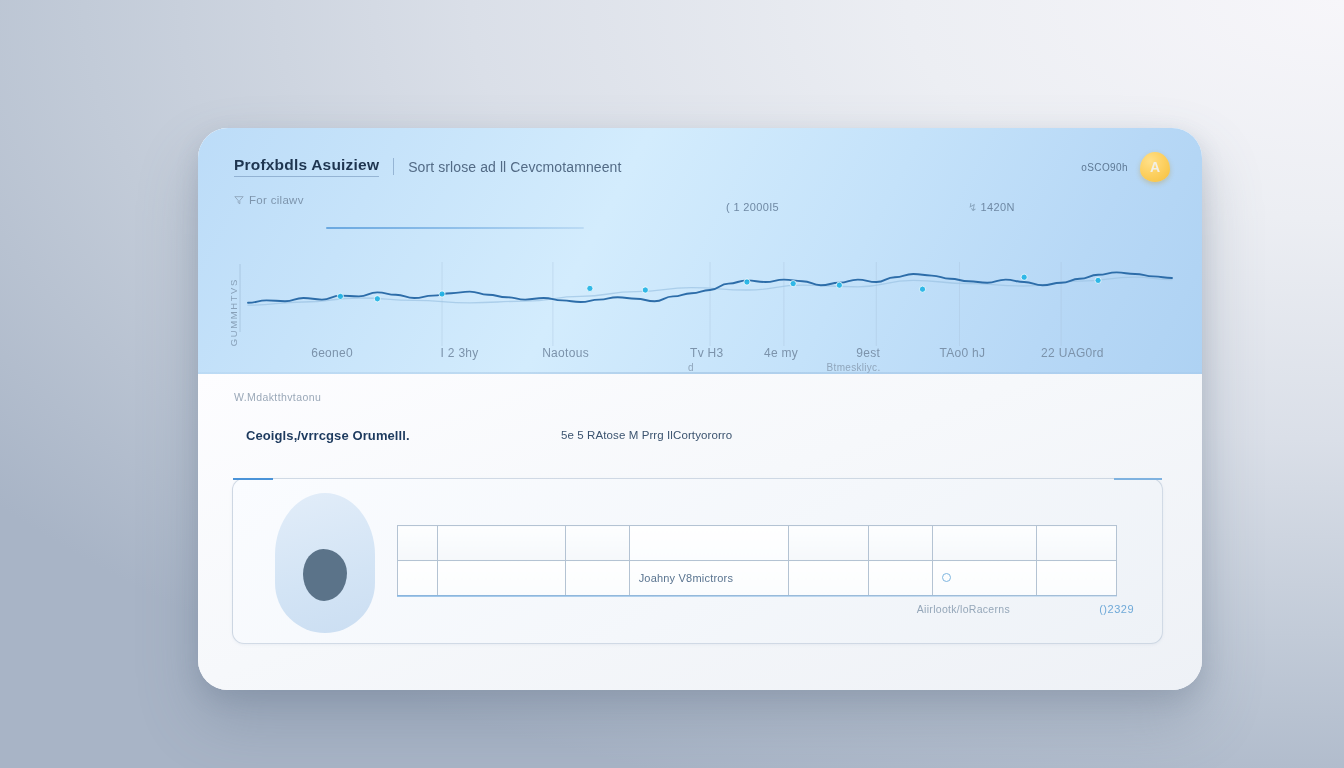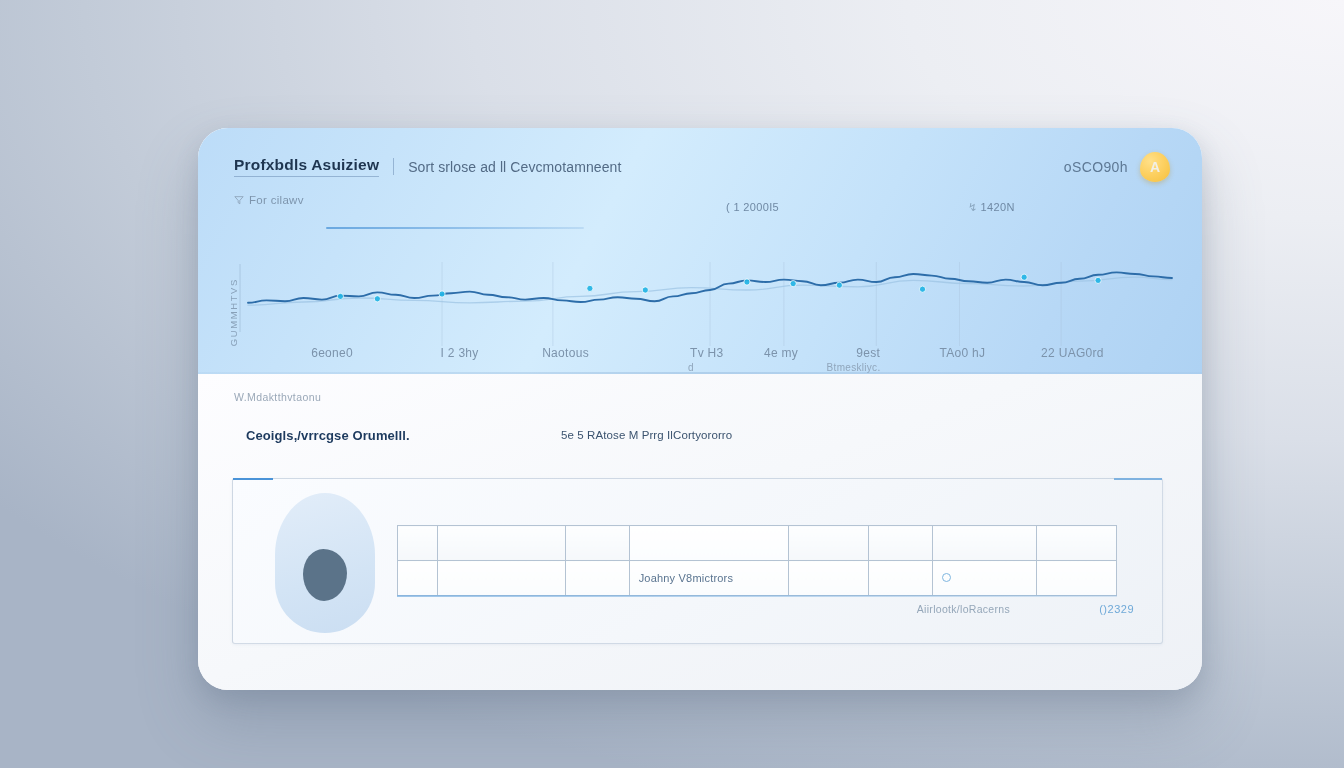--- a/index.html
+++ b/index.html
@@ -81,21 +81,21 @@
 
   
   .hero-right {
     position: absolute;
     right: 32px; top: 24px;
     display: flex;
     align-items: center;
     gap: 12px;
   }
   .hero-user-label {
-    font-size: 14px;
+    font-size: 10px;
     color: #5d7894;
     letter-spacing: .4px;
   }
   .avatar {
     width: 30px; height: 30px;
     border-radius: 50% 50% 50% 50% / 58% 58% 42% 42%;
     background: radial-gradient(circle at 34% 30%, #ffe08a 0%, #fdd060 48%, #f5bf3d 100%);
     box-shadow: 0 2px 5px rgba(190,140,30,.32);
     display: flex;
     align-items: center;
@@ -222,21 +222,21 @@
     letter-spacing: .1px;
   }
 
   
   #inner-card {
     position: absolute;
     left: 34px; top: 104px;
     width: 931px; height: 166px;
     background: linear-gradient(150deg, #fafcff 0%, #f4f7fb 55%, #eef2f7 100%);
     border: 1px solid rgba(176,192,210,.55);
-    border-radius: 3px;
+    border-radius: 12px;
     box-shadow: 0 1px 3px rgba(130,150,175,.10);
   }
   #inner-card::before {
     content: "";
     position: absolute;
     left: 0; top: -1px;
     width: 40px; height: 2px;
     background: #4a93d8;
   }
   #inner-card::after {

